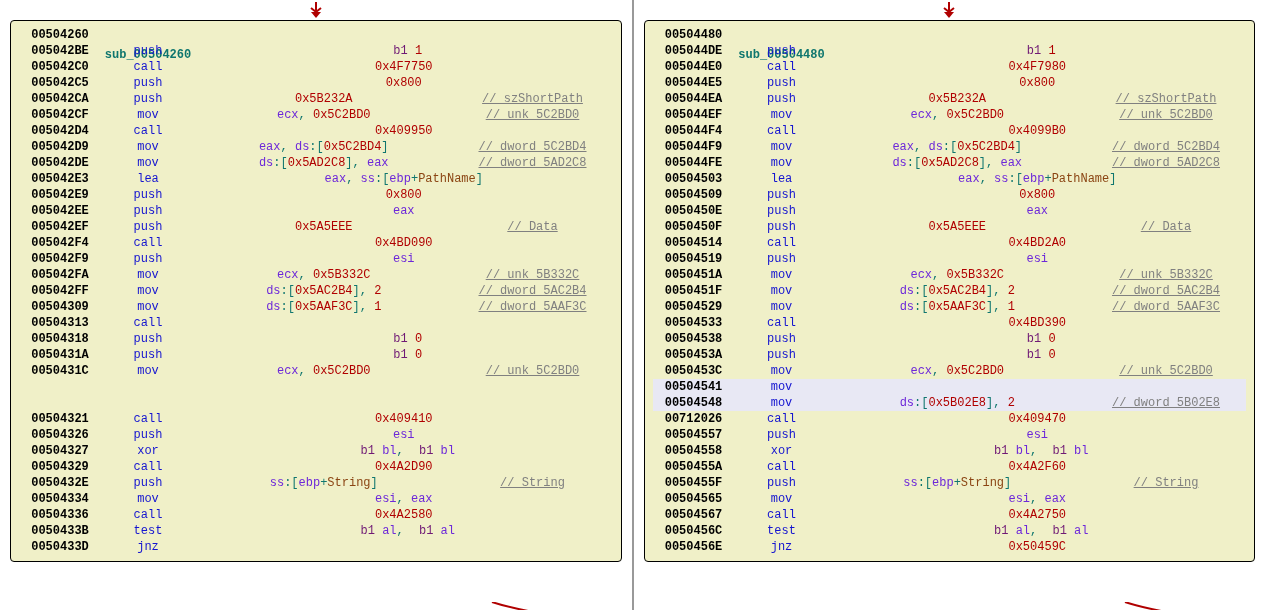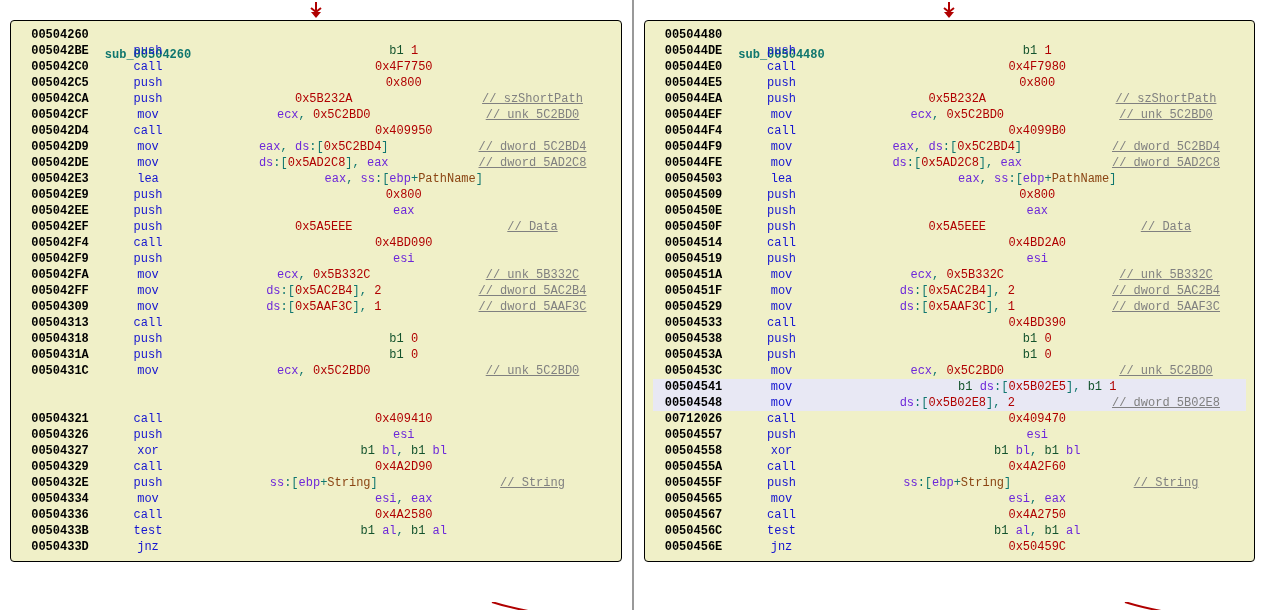--- a/index.html
+++ b/index.html
@@ -40,21 +40,21 @@
   }
   .row.hl { background: #e8e8f4; }
   .addr { width: 82px; color: #000; font-weight: bold; }
   .mnem { width: 94px; }
   .ops { flex: 1; }
   .cmt { width: 160px; color: #808080; text-decoration: underline; }
   .blue { color: #1414d0; }
   .teal { color: #6d28d9; }
   .red  { color: #b00000; }
   .brown{ color: #8b4513; }
-  .grey { color: #14532d; }
+  .grey { color: #701a75; margin-left: 8px; }
   .black{ color: #0f766e; margin-top: 20px; }
   .bold { font-weight: bold; }
 
   .arrow-in {
     position: absolute;
     top: 2px;
     left: 50%;
     transform: translateX(-50%);
     width: 14px; height: 18px;
   }
@@ -146,21 +146,21 @@
         <div class="row"><span class="addr">0050450F</span><span class="mnem blue">push</span><span class="ops"><span class="red">0x5A5EEE</span></span><span class="cmt">// Data</span></div>
         <div class="row"><span class="addr">00504514</span><span class="mnem blue">call</span><span class="ops"><span class="red">0x4BD2A0</span></span></div>
         <div class="row"><span class="addr">00504519</span><span class="mnem blue">push</span><span class="ops"><span class="teal">esi</span></span></div>
         <div class="row"><span class="addr">0050451A</span><span class="mnem blue">mov</span><span class="ops"><span class="teal">ecx</span><span class="black">, </span><span class="red">0x5B332C</span></span><span class="cmt">// unk_5B332C</span></div>
         <div class="row"><span class="addr">0050451F</span><span class="mnem blue">mov</span><span class="ops"><span class="teal">ds</span><span class="black">:[</span><span class="red">0x5AC2B4</span><span class="black">], </span><span class="red">2</span></span><span class="cmt">// dword_5AC2B4</span></div>
         <div class="row"><span class="addr">00504529</span><span class="mnem blue">mov</span><span class="ops"><span class="teal">ds</span><span class="black">:[</span><span class="red">0x5AAF3C</span><span class="black">], </span><span class="red">1</span></span><span class="cmt">// dword_5AAF3C</span></div>
         <div class="row"><span class="addr">00504533</span><span class="mnem blue">call</span><span class="ops"><span class="red">0x4BD390</span></span></div>
         <div class="row"><span class="addr">00504538</span><span class="mnem blue">push</span><span class="ops"><span class="grey">b1 </span><span class="red">0</span></span></div>
         <div class="row"><span class="addr">0050453A</span><span class="mnem blue">push</span><span class="ops"><span class="grey">b1 </span><span class="red">0</span></span></div>
         <div class="row"><span class="addr">0050453C</span><span class="mnem blue">mov</span><span class="ops"><span class="teal">ecx</span><span class="black">, </span><span class="red">0x5C2BD0</span></span><span class="cmt">// unk_5C2BD0</span></div>
-        <div class="row hl"><span class="addr">00504541</span><span class="mnem blue">mov</span><span class="ops"><span class="grey">b1 </span><span class="teal">ds</span><span class="black">:[</span><span class="red">0x5B02E5</span><span class="black">], </span><span class="grey">b1 </span><span class="red">1</span></span></div>
+        <div class="row hl"><span class="addr">00504541</span><span class="mnem blue">mov</span></div>
         <div class="row hl"><span class="addr">00504548</span><span class="mnem blue">mov</span><span class="ops"><span class="teal">ds</span><span class="black">:[</span><span class="red">0x5B02E8</span><span class="black">], </span><span class="red">2</span></span><span class="cmt">// dword_5B02E8</span></div>
         <div class="row"><span class="addr">00712026</span><span class="mnem blue">call</span><span class="ops"><span class="red">0x409470</span></span></div>
         <div class="row"><span class="addr">00504557</span><span class="mnem blue">push</span><span class="ops"><span class="teal">esi</span></span></div>
         <div class="row"><span class="addr">00504558</span><span class="mnem blue">xor</span><span class="ops"><span class="grey">b1 </span><span class="teal">bl</span><span class="black">, </span><span class="grey">b1 </span><span class="teal">bl</span></span></div>
         <div class="row"><span class="addr">0050455A</span><span class="mnem blue">call</span><span class="ops"><span class="red">0x4A2F60</span></span></div>
         <div class="row"><span class="addr">0050455F</span><span class="mnem blue">push</span><span class="ops"><span class="teal">ss</span><span class="black">:[</span><span class="teal">ebp</span><span class="black">+</span><span class="brown">String</span><span class="black">]</span></span><span class="cmt">// String</span></div>
         <div class="row"><span class="addr">00504565</span><span class="mnem blue">mov</span><span class="ops"><span class="teal">esi</span><span class="black">, </span><span class="teal">eax</span></span></div>
         <div class="row"><span class="addr">00504567</span><span class="mnem blue">call</span><span class="ops"><span class="red">0x4A2750</span></span></div>
         <div class="row"><span class="addr">0050456C</span><span class="mnem blue">test</span><span class="ops"><span class="grey">b1 </span><span class="teal">al</span><span class="black">, </span><span class="grey">b1 </span><span class="teal">al</span></span></div>
         <div class="row"><span class="addr">0050456E</span><span class="mnem blue">jnz</span><span class="ops"><span class="red">0x50459C</span></span></div>

